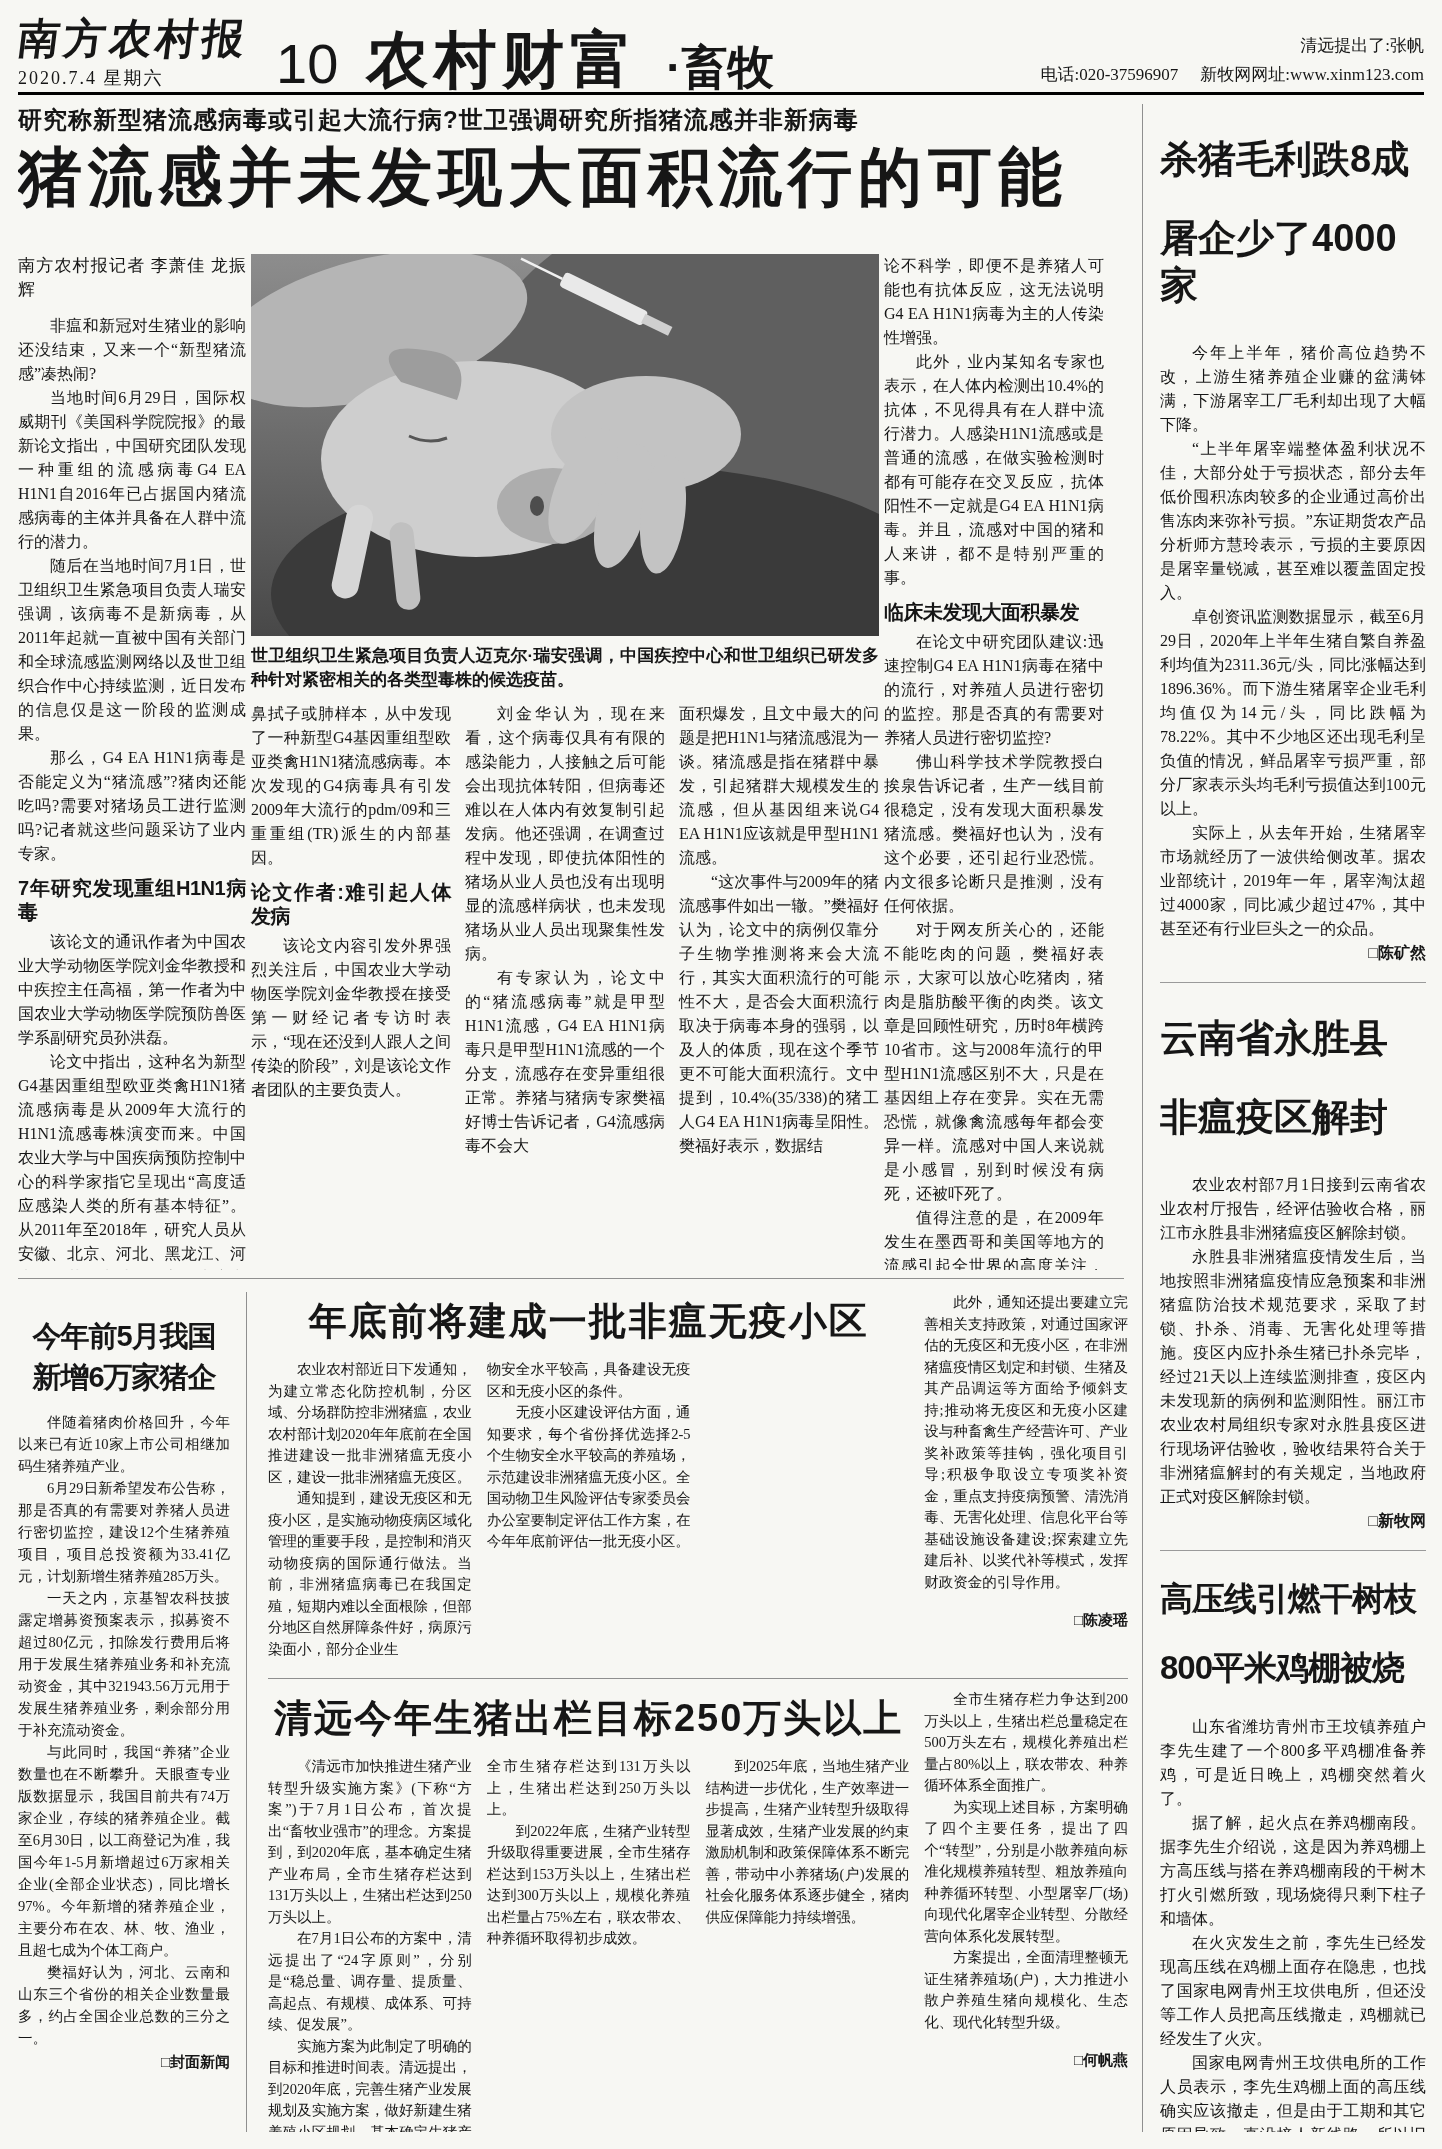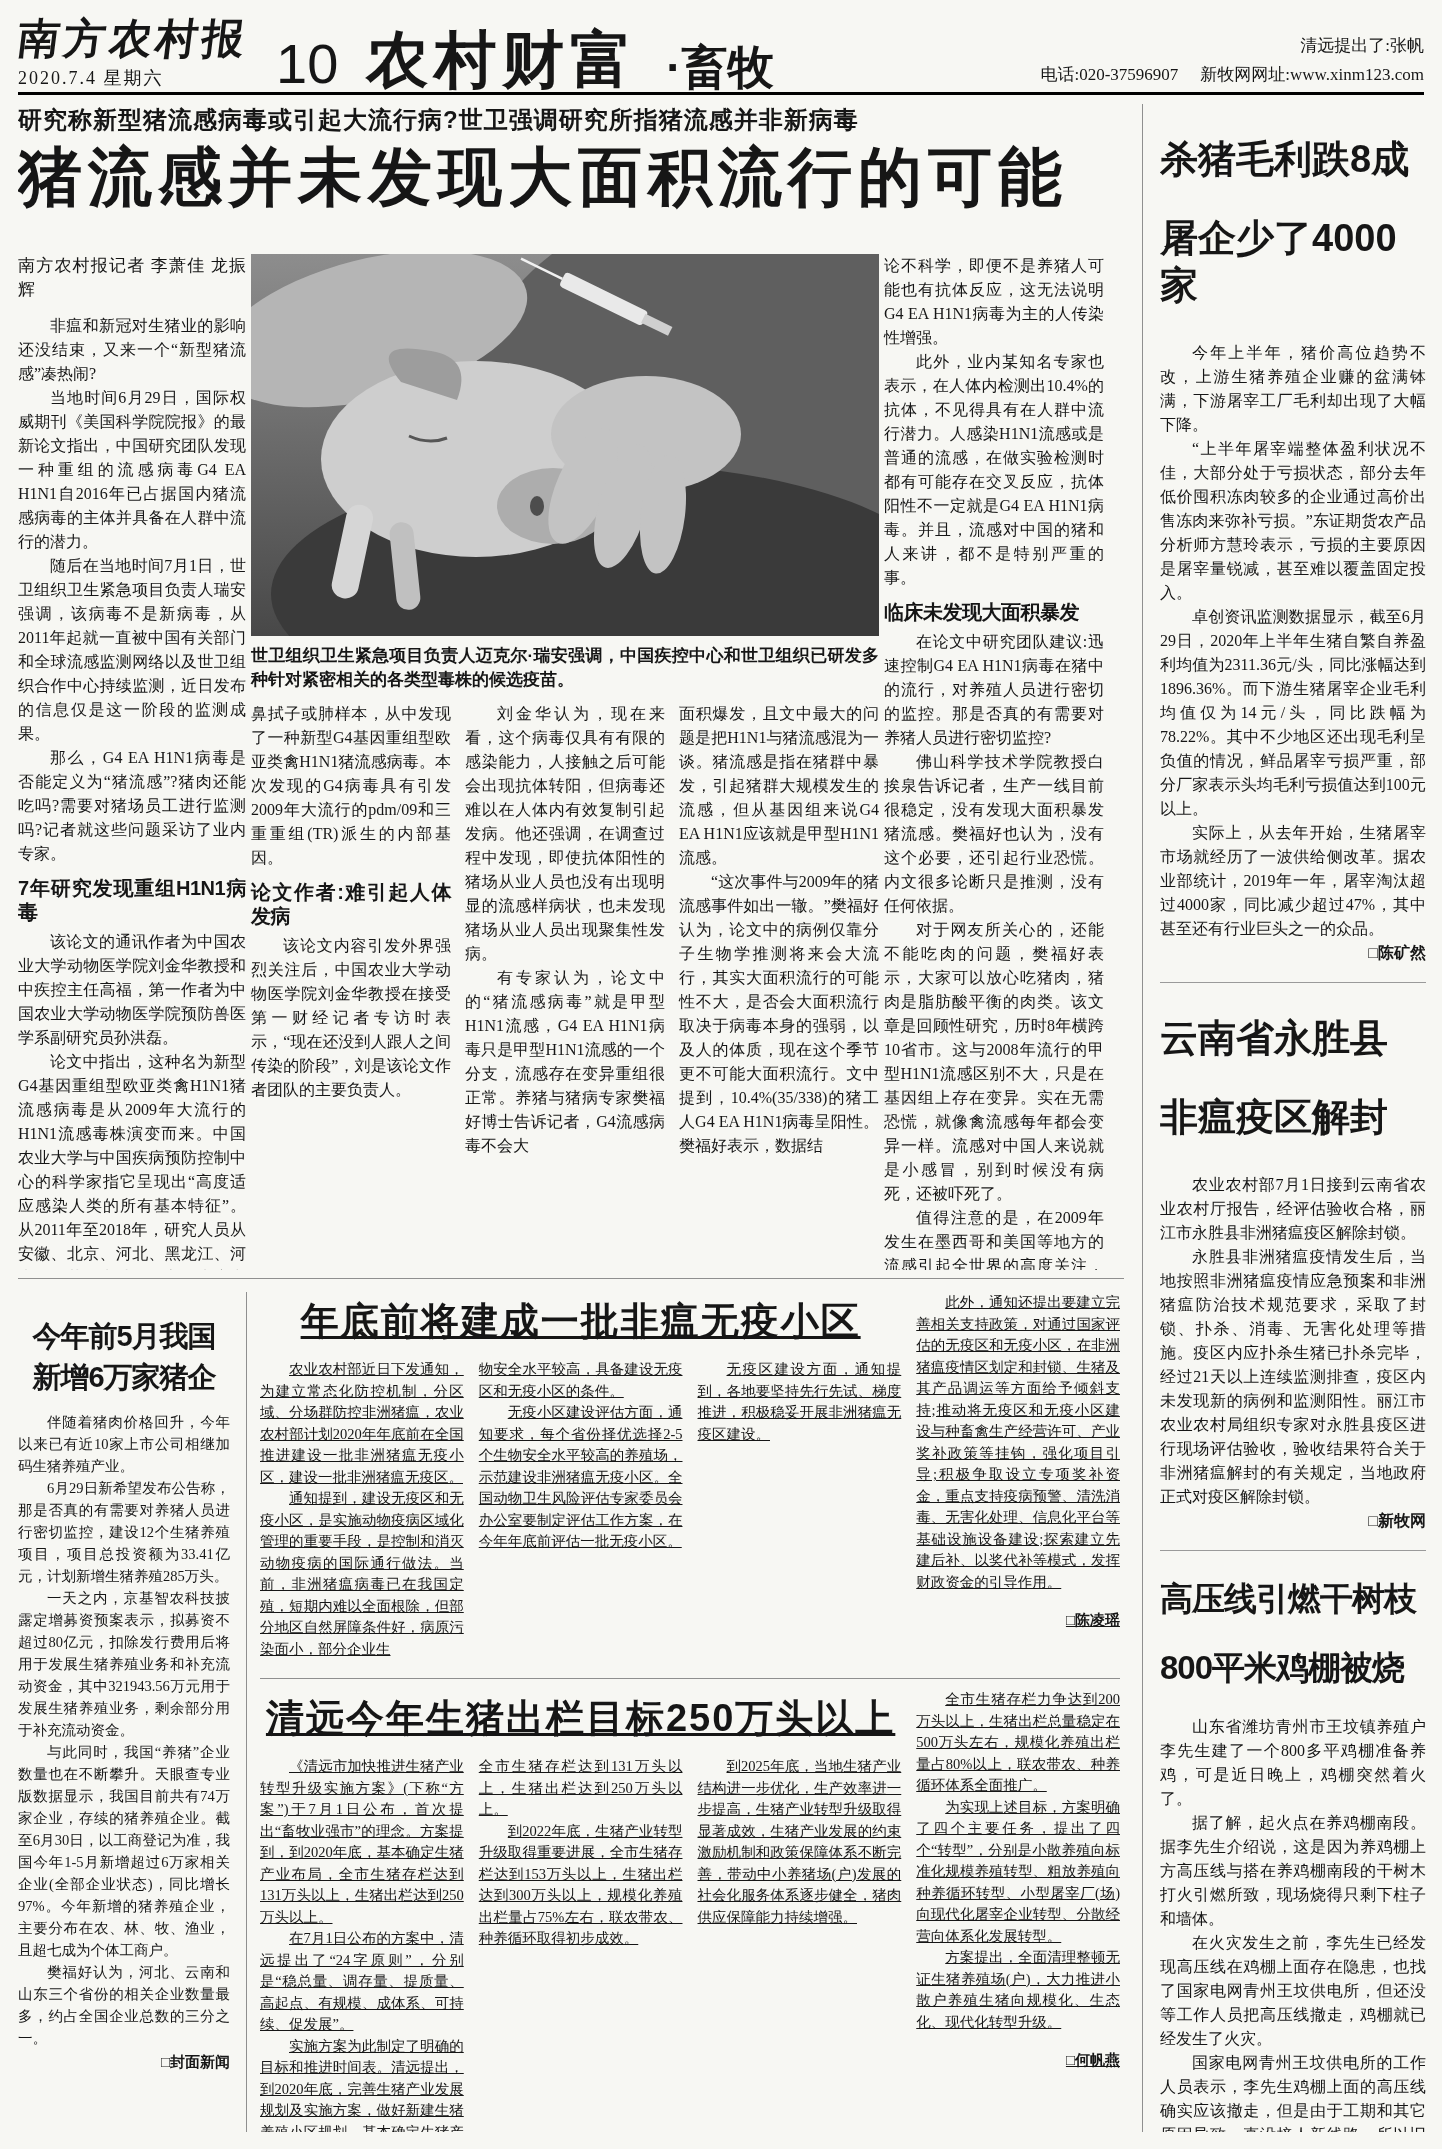--- a/index.html
+++ b/index.html
@@ -56,21 +56,21 @@
 
   
   .bottom-left{position:absolute;left:18px;top:1292px;width:212px;height:840px;overflow:hidden;}
   .bl-hl{font-family:"Liberation Sans",sans-serif;font-weight:700;font-size:29px;line-height:1.4;
          text-align:center;margin-bottom:14px;letter-spacing:-1px;}
   .bl-body{font-size:14.5px;line-height:22px;text-align:justify;}
   .bl-body p{margin:0;text-indent:2em;}
   .bl-byline{font-family:"Liberation Sans",sans-serif;font-weight:700;font-size:15px;text-align:right;margin-top:4px;}
 
   
-  .bottom-middle{position:absolute;left:260px;top:1292px;width:860px;height:840px;overflow:hidden;text-decoration:underline;}
+  .bottom-middle{position:absolute;left:268px;top:1292px;width:860px;height:840px;overflow:hidden;}
   .bm-art{display:grid;grid-template-columns:repeat(4,1fr);grid-template-rows:auto 1fr;column-gap:15px;}
   .a1{height:380px;overflow:hidden;}
   .a2{height:444px;overflow:hidden;}
   .bm-hl{grid-column:1/4;grid-row:1;font-family:"Liberation Sans",sans-serif;font-weight:900;font-size:38px;
          letter-spacing:2px;text-align:center;margin:4px 0 12px;}
   .bm-col{grid-row:2;font-size:14.5px;line-height:21.5px;text-align:justify;min-width:0;}
   .bm-col p{margin:0;text-indent:2em;}
   .bm-col p.cont{text-indent:0;}
   .bm-col4{grid-column:4;grid-row:1/3;}
   .bm-byline{font-family:"Liberation Sans",sans-serif;font-weight:700;font-size:15px;text-align:right;margin-top:16px;}
@@ -241,23 +241,20 @@
     <article class="bm-art a1">
       <h2 class="bm-hl">年底前将建成一批非瘟无疫小区</h2>
       <div class="bm-col">
         <p>农业农村部近日下发通知，为建立常态化防控机制，分区域、分场群防控非洲猪瘟，农业农村部计划2020年年底前在全国推进建设一批非洲猪瘟无疫小区，建设一批非洲猪瘟无疫区。</p>
         <p>通知提到，建设无疫区和无疫小区，是实施动物疫病区域化管理的重要手段，是控制和消灭动物疫病的国际通行做法。当前，非洲猪瘟病毒已在我国定殖，短期内难以全面根除，但部分地区自然屏障条件好，病原污染面小，部分企业生</p>
       </div>
       <div class="bm-col">
         <p class="cont">物安全水平较高，具备建设无疫区和无疫小区的条件。</p>
         <p>无疫小区建设评估方面，通知要求，每个省份择优选择2-5个生物安全水平较高的养殖场，示范建设非洲猪瘟无疫小区。全国动物卫生风险评估专家委员会办公室要制定评估工作方案，在今年年底前评估一批无疫小区。</p>
       </div>
-      <div class="bm-col">
-        <p>无疫区建设方面，通知提到，各地要坚持先行先试、梯度推进，积极稳妥开展非洲猪瘟无疫区建设。</p>
-      </div>
       <div class="bm-col bm-col4">
         <p>此外，通知还提出要建立完善相关支持政策，对通过国家评估的无疫区和无疫小区，在非洲猪瘟疫情区划定和封锁、生猪及其产品调运等方面给予倾斜支持;推动将无疫区和无疫小区建设与种畜禽生产经营许可、产业奖补政策等挂钩，强化项目引导;积极争取设立专项奖补资金，重点支持疫病预警、清洗消毒、无害化处理、信息化平台等基础设施设备建设;探索建立先建后补、以奖代补等模式，发挥财政资金的引导作用。</p>
         <div class="bm-byline">□陈凌瑶</div>
       </div>
     </article>
 
     <div class="hrule-mid"></div>
 
     <article class="bm-art a2">
       <h2 class="bm-hl">清远今年生猪出栏目标250万头以上</h2>

